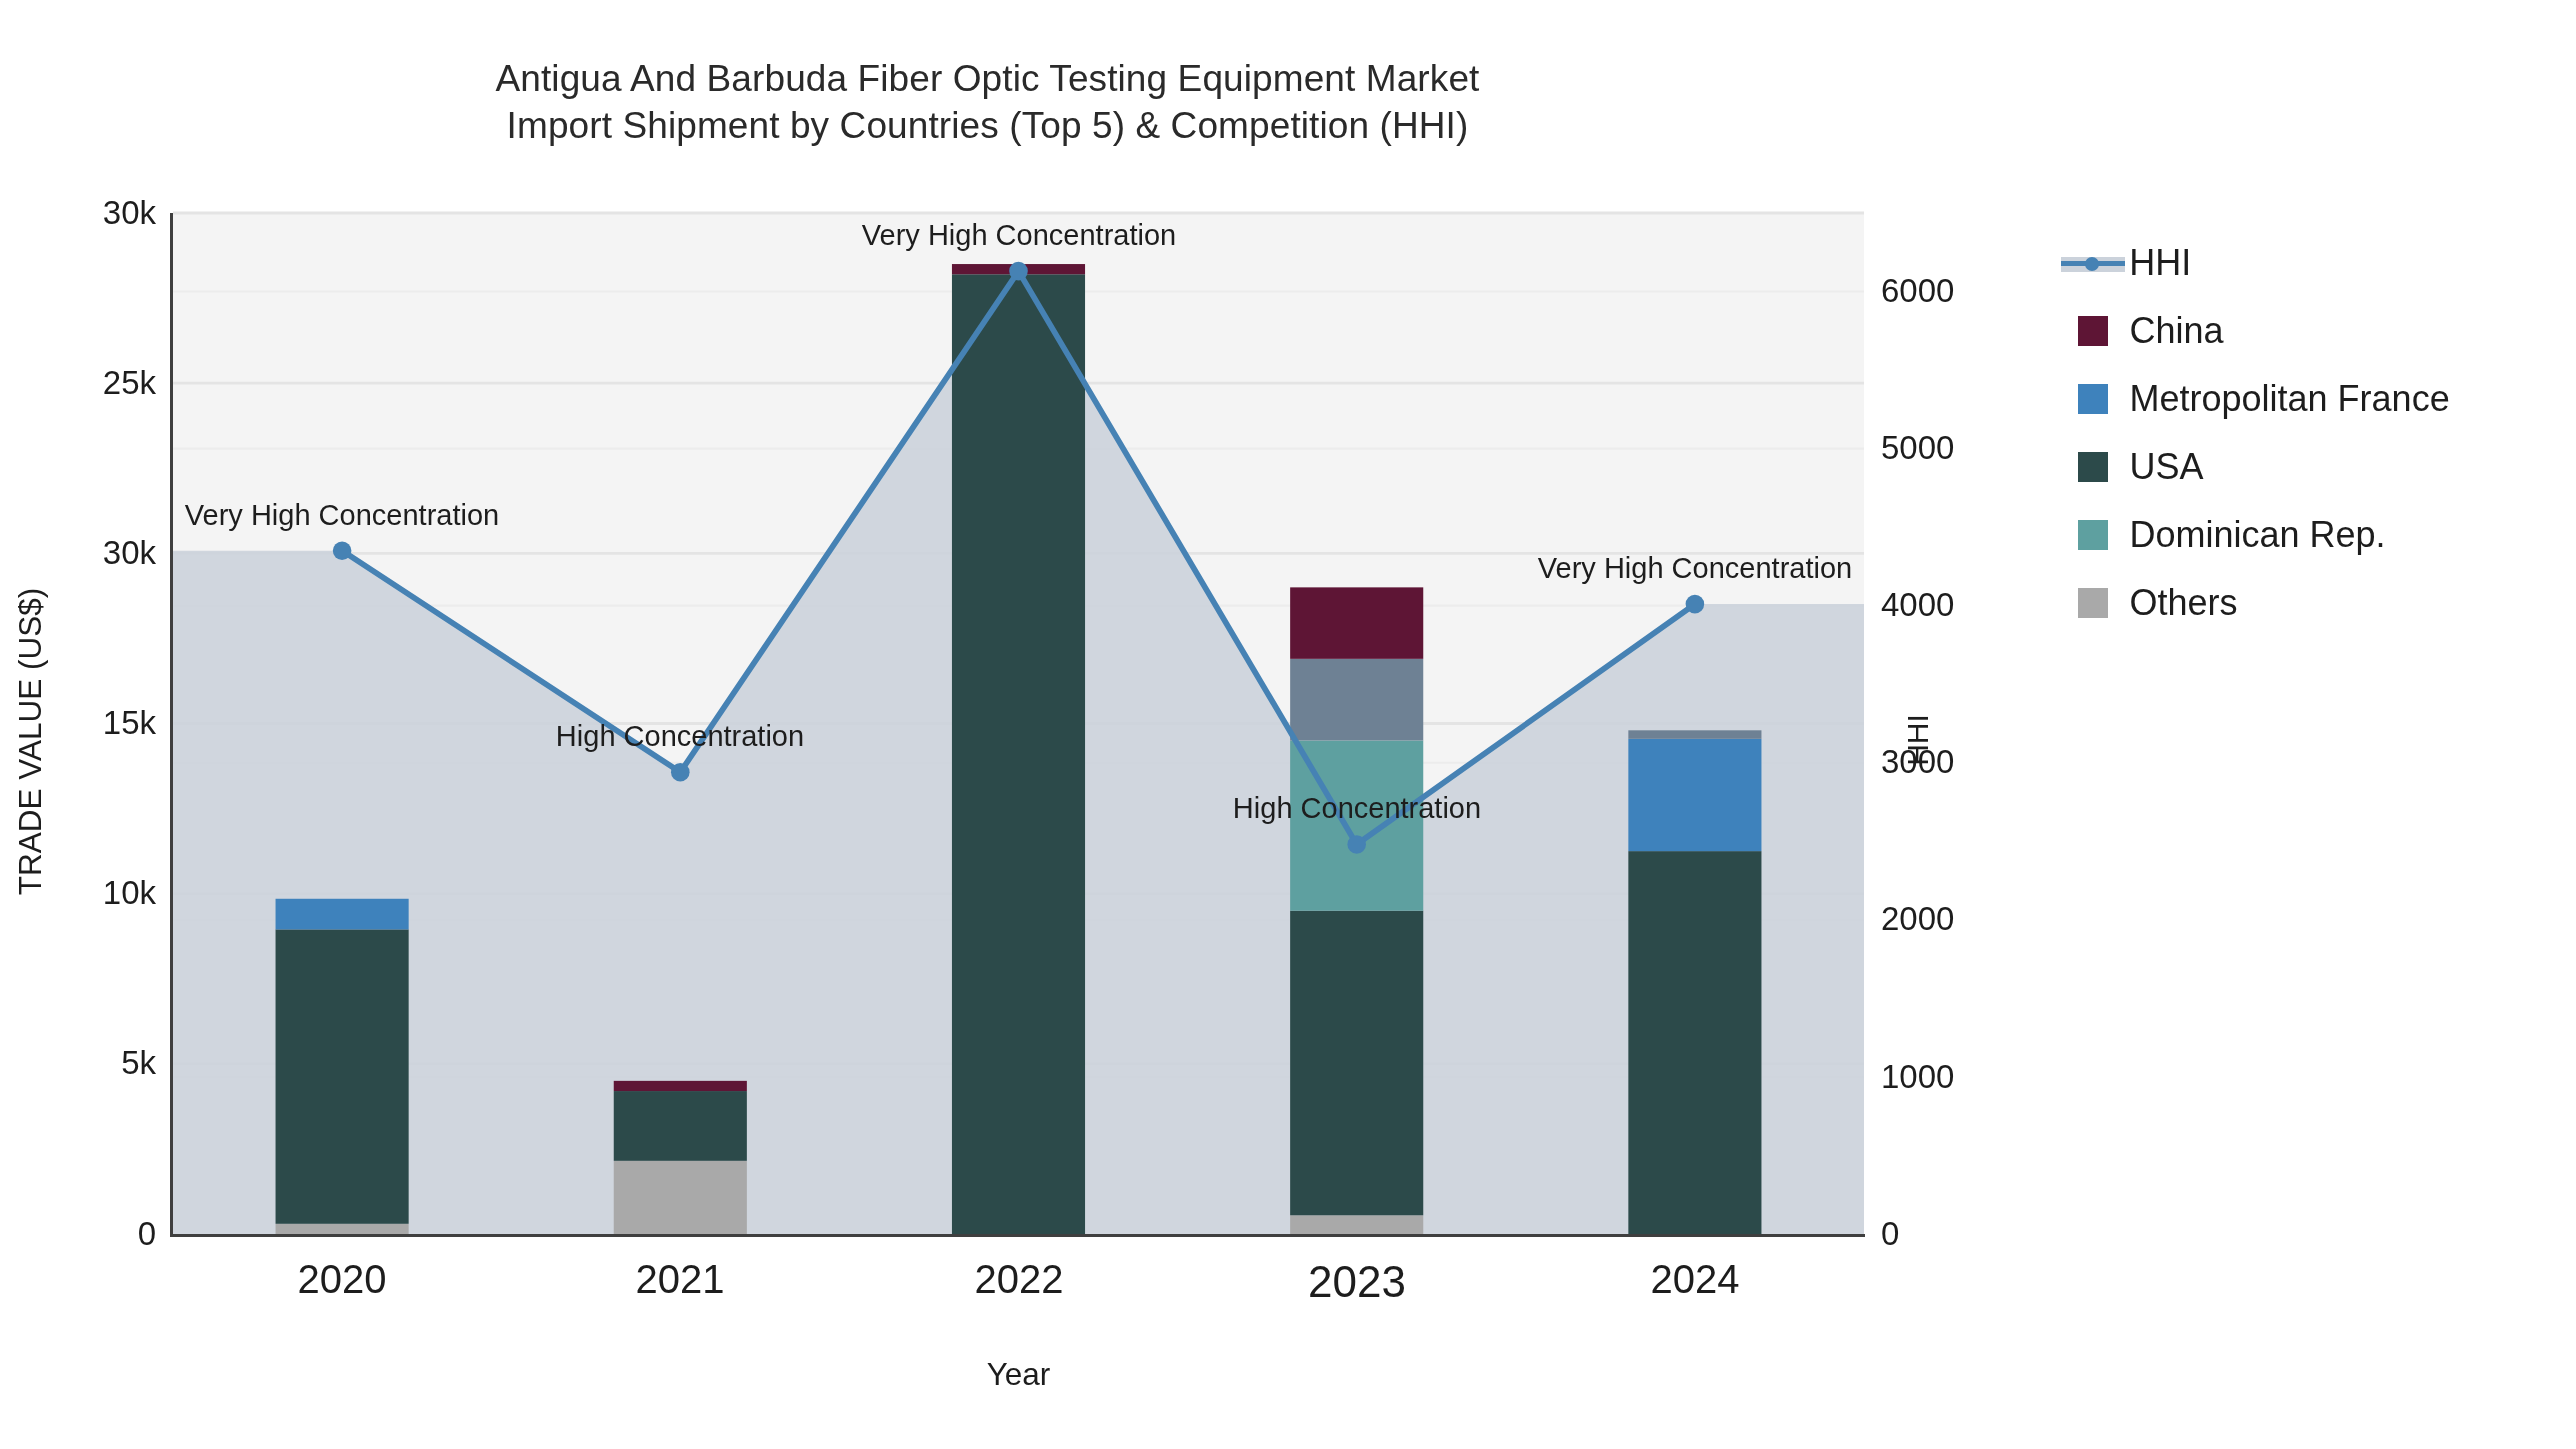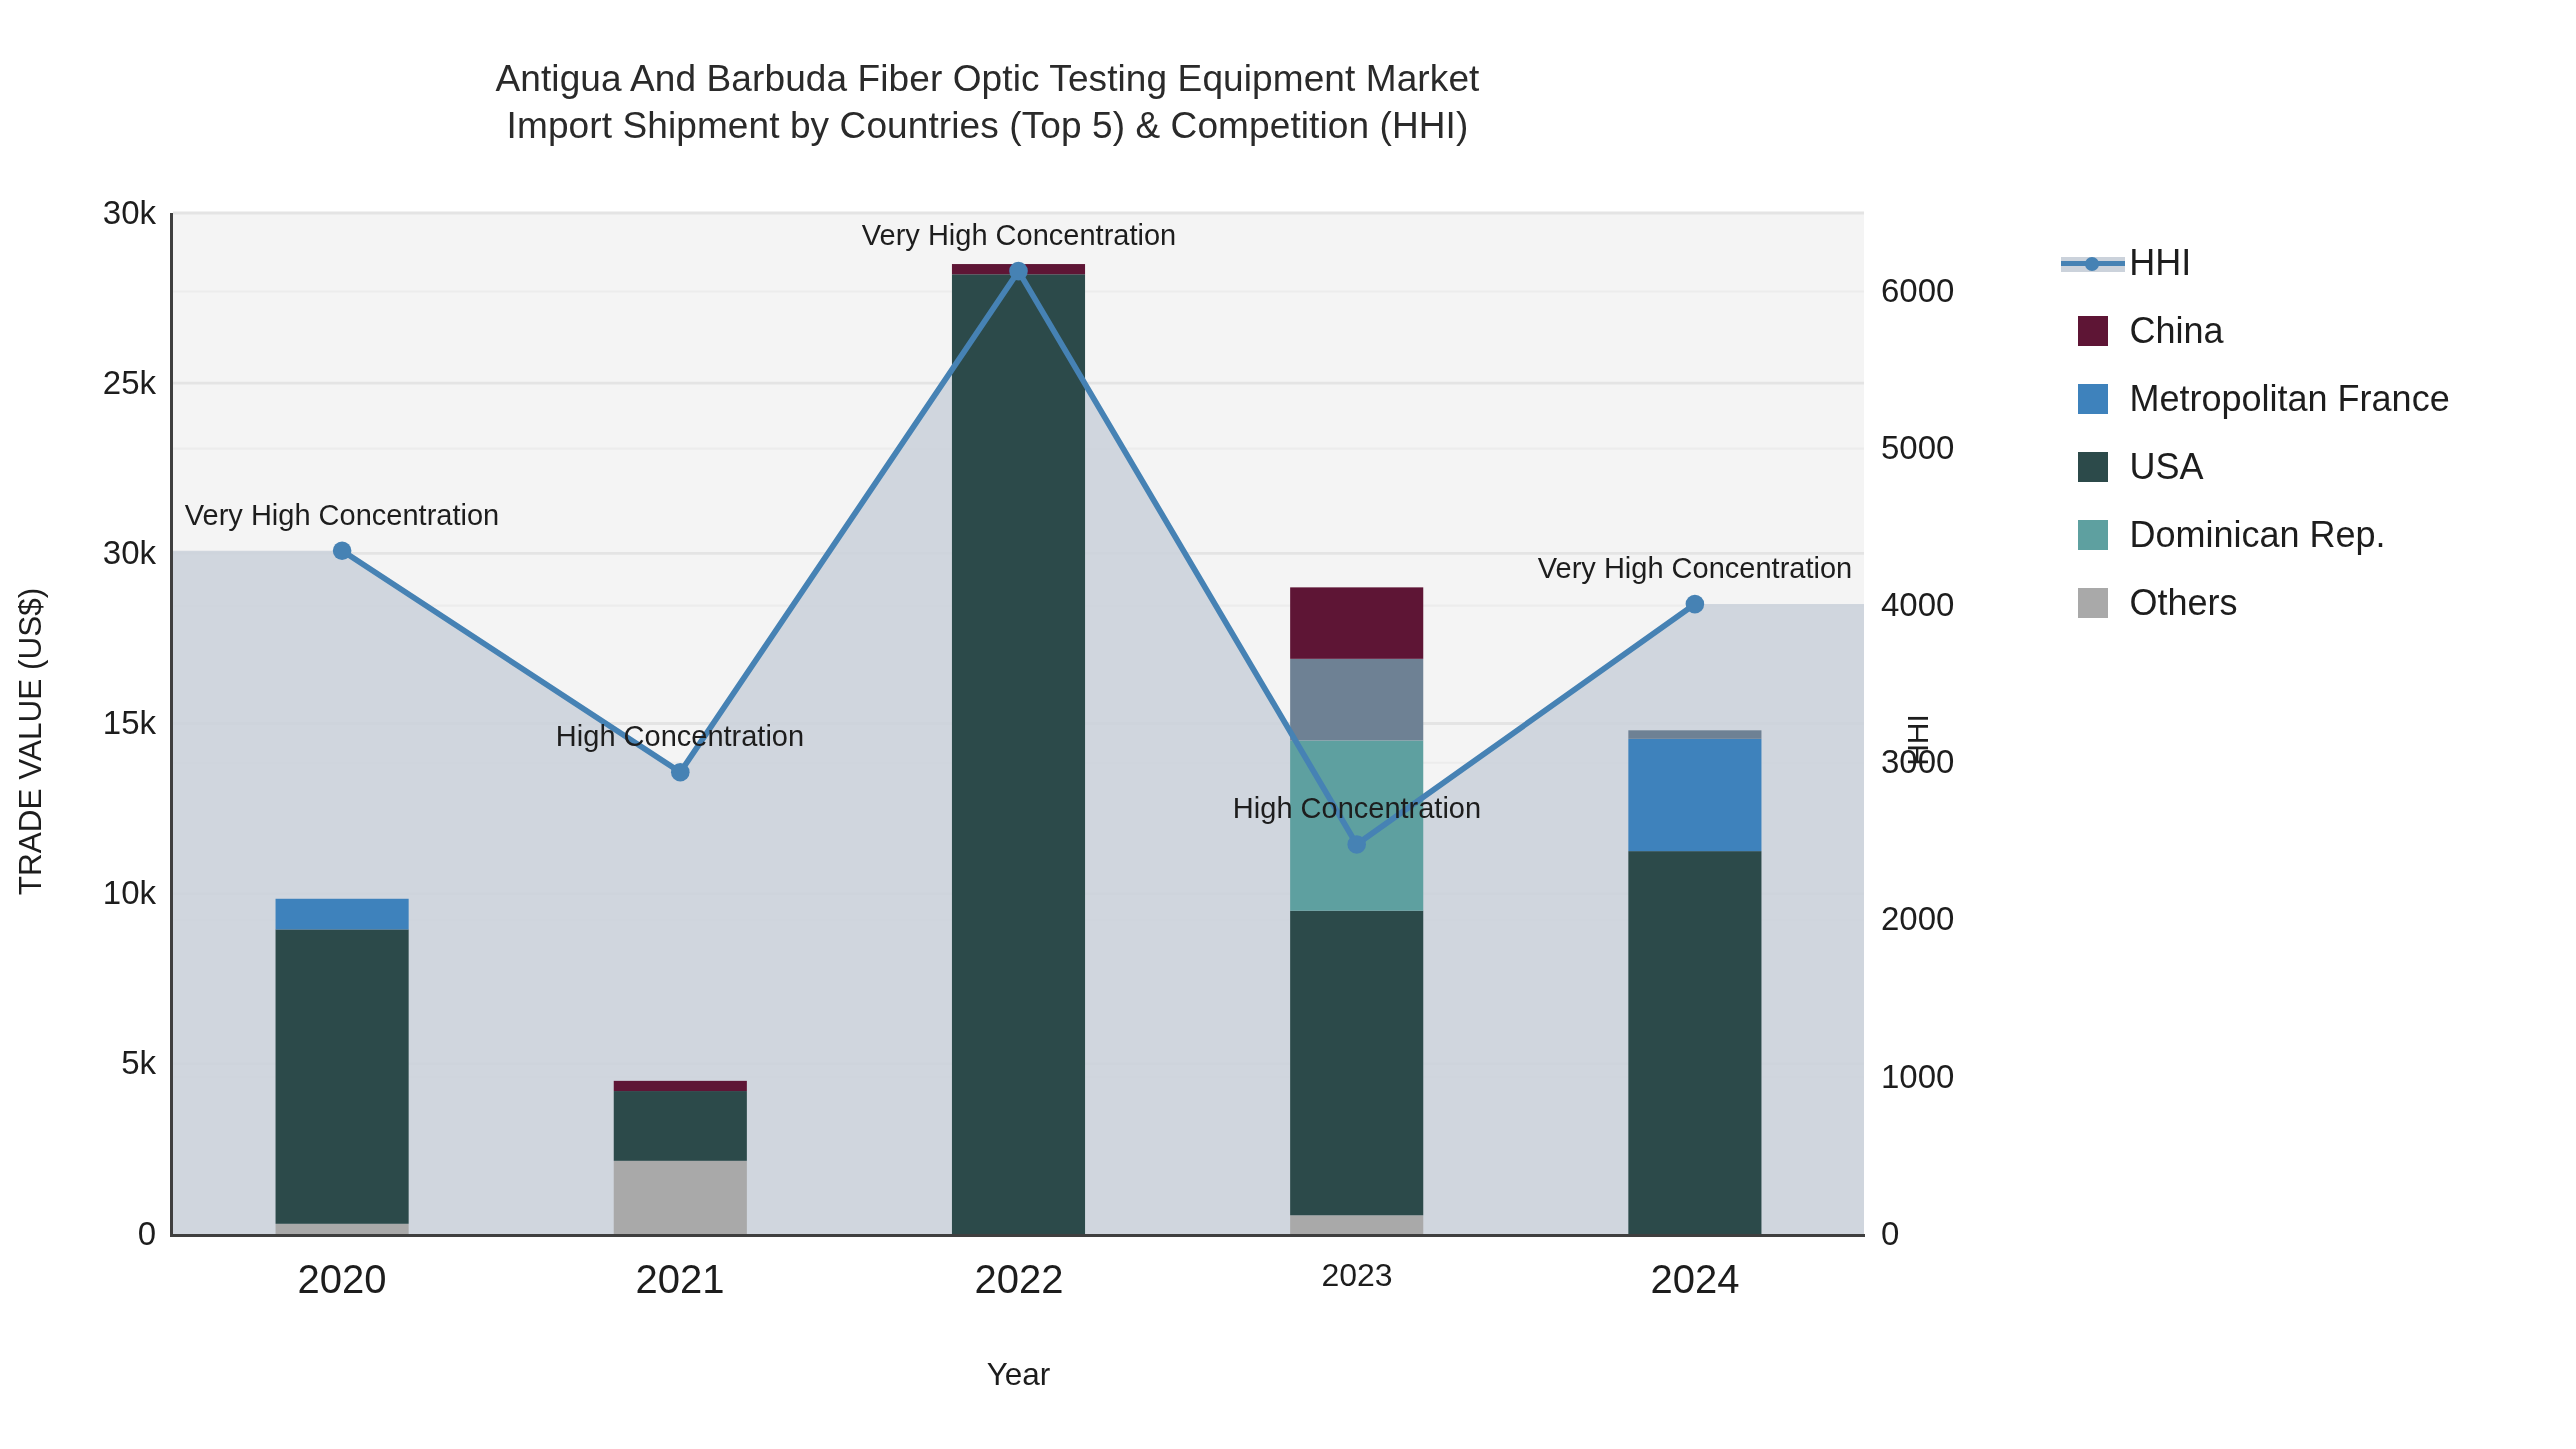--- a/index.html
+++ b/index.html
@@ -245,21 +245,21 @@
       <div class="tick-label ytick-right" style="left: 1881px; top: 919px;">2000</div>
       <div class="tick-label ytick-right" style="left: 1881px; top: 762px;">3000</div>
       <div class="tick-label ytick-right" style="left: 1881px; top: 605px;">4000</div>
       <div class="tick-label ytick-right" style="left: 1881px; top: 448px;">5000</div>
       <div class="tick-label ytick-right" style="left: 1881px; top: 291px;">6000</div>
     </div>
   <div id="xtick-group">
       <div class="tick-label xtick" style="left: 342px; top: 1257px; font-size: 40px;">2020</div>
       <div class="tick-label xtick" style="left: 680px; top: 1257px; font-size: 40px;">2021</div>
       <div class="tick-label xtick" style="left: 1019px; top: 1257px; font-size: 40px;">2022</div>
-      <div class="tick-label xtick" style="left: 1357px; top: 1257px; font-size: 32px;">2023</div>
+      <div class="tick-label xtick" style="left: 1357px; top: 1257px; font-size: 44px;">2023</div>
       <div class="tick-label xtick" style="left: 1695px; top: 1257px; font-size: 40px;">2024</div>
     </div>
   <div id="annotation-group">
       <div class="annotation" style="left: 342px; top: 532px;">Very High Concentration</div>
       <div class="annotation" style="left: 680px; top: 753px;">High Concentration</div>
       <div class="annotation" style="left: 1019px; top: 252px;">Very High Concentration</div>
       <div class="annotation" style="left: 1357px; top: 825px;">High Concentration</div>
       <div class="annotation" style="left: 1695px; top: 585px;">Very High Concentration</div>
     </div>
 

